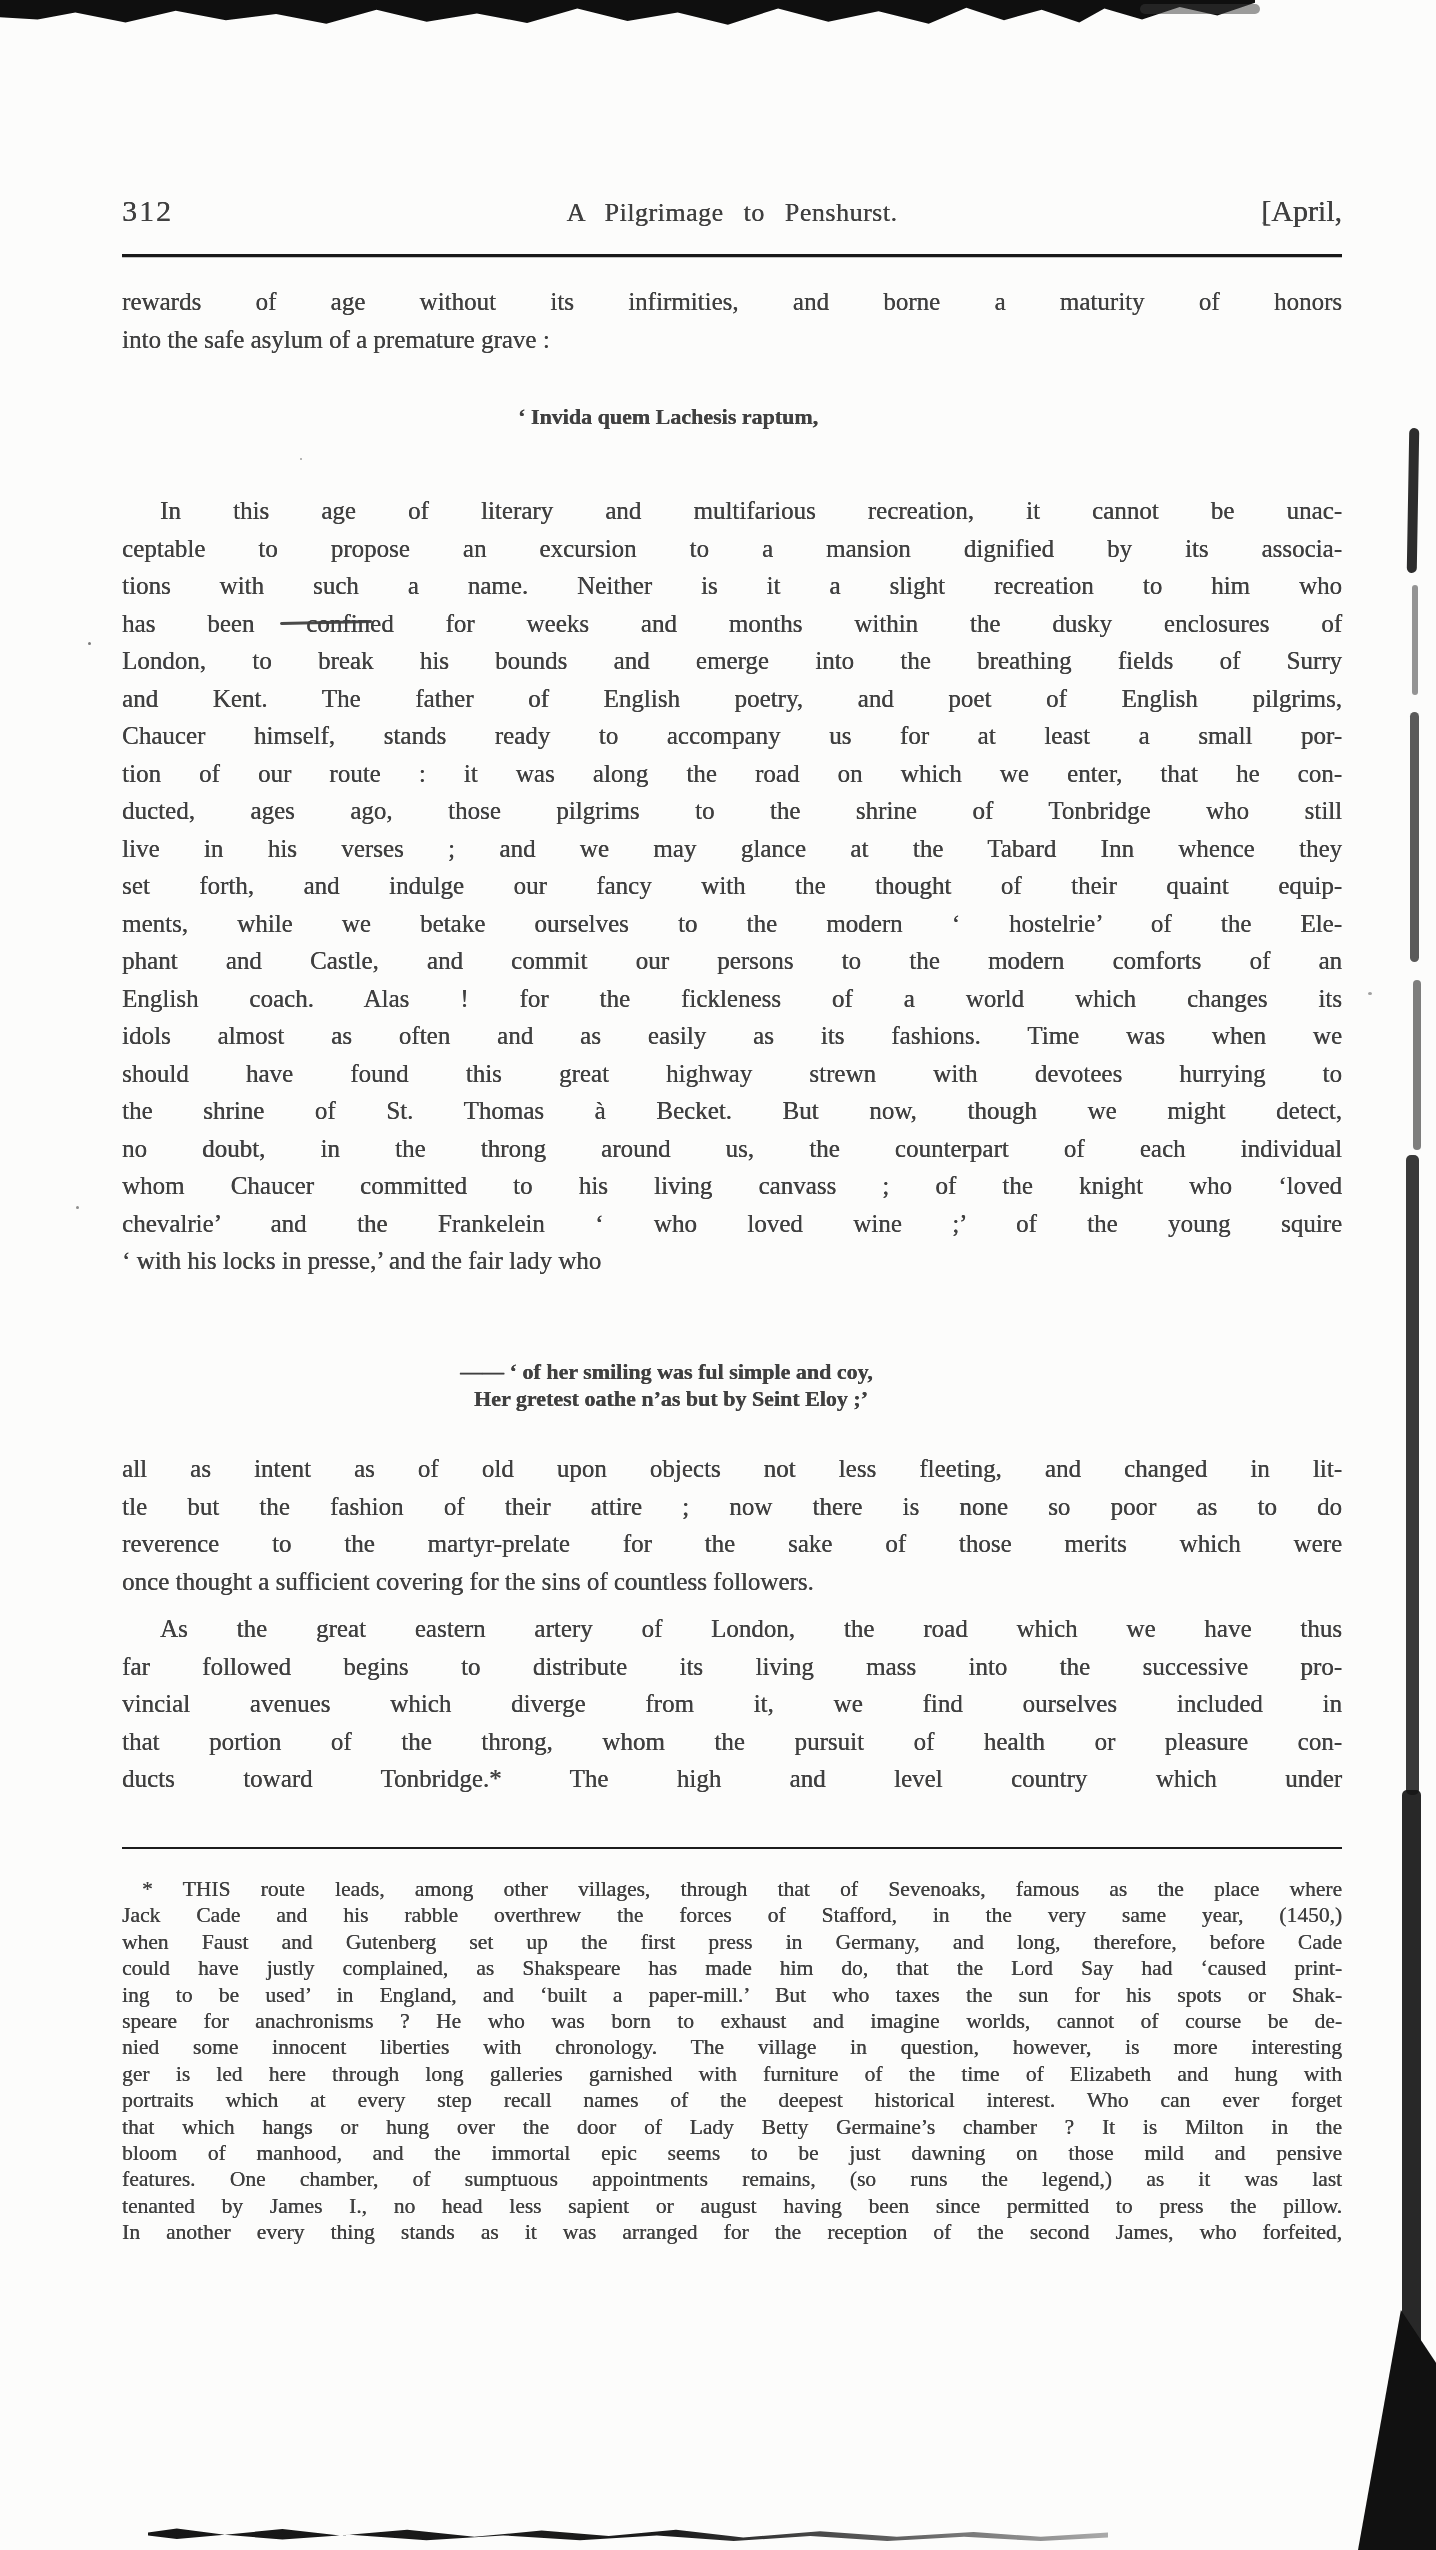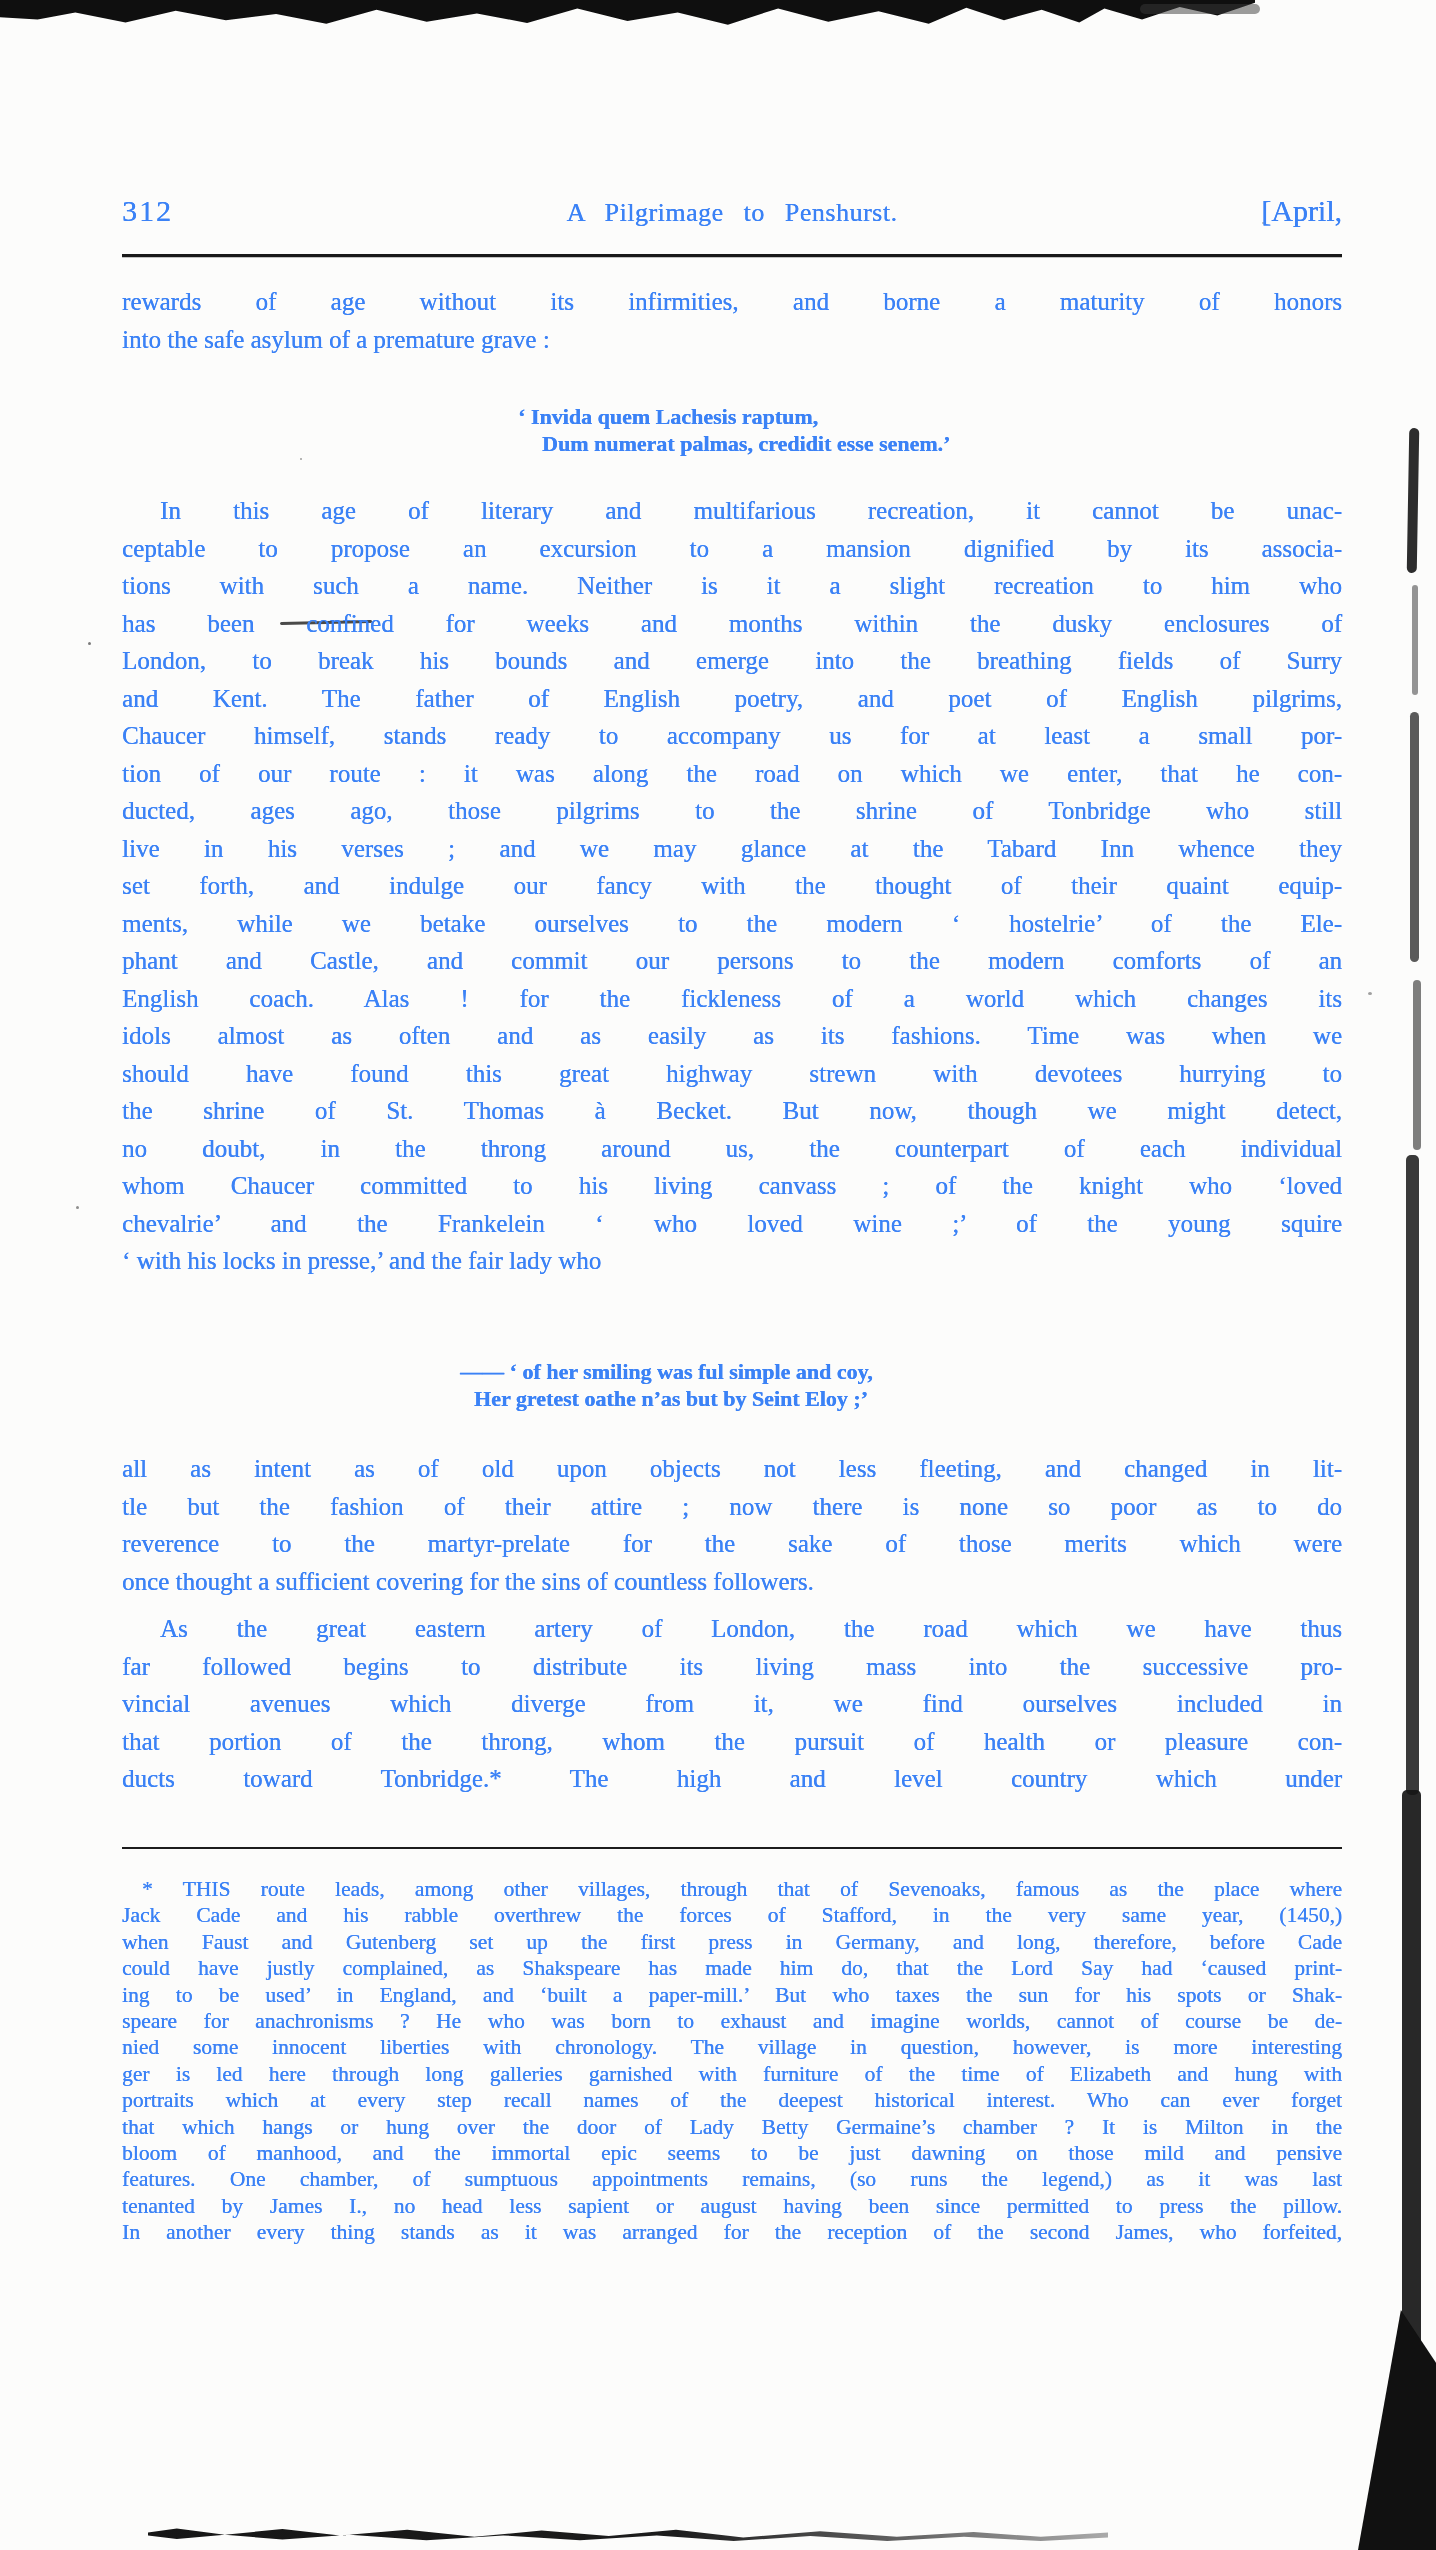--- a/index.html
+++ b/index.html
@@ -1,20 +1,20 @@
 <!DOCTYPE html>
 <html><head>
 <meta charset="utf-8">
 <style>
   html,body{margin:0;padding:0;background:#e8e8e6;}
   .scan{
     position:relative;width:1436px;height:2550px;margin:0 auto;
     background:#fcfcfb;overflow:hidden;
     font-family:"Liberation Serif","DejaVu Serif",serif;
-    color:#3b82f6;
+    color:#404040;
   }
   .content{position:absolute;left:122px;top:0;width:1220px;height:100%;}
   .content .block{position:absolute;left:0;right:0;}
   .txt{text-shadow:0.3px 0 0 currentColor;}
 
   
   .header{top:194px;display:grid;grid-template-columns:1fr auto 1fr;align-items:baseline;font-size:30px;}
   .page-number{justify-self:start;letter-spacing:2px;}
   .running-title{justify-self:center;font-size:26px;word-spacing:13px;letter-spacing:0.5px;}
   .issue-label{justify-self:end;}
@@ -96,21 +96,20 @@
     </div>
     <div class="block header-rule"></div>
 
     <div class="block para p1 txt">
         <div class="textline line-0">rewards of age without its infirmities, and borne a maturity of honors</div>
         <div class="textline line-1 lastline">into the safe asylum of a premature grave :</div>
       </div>
 
     <div class="block quote q1 txt">
         <div class="textline line-0">‘ Invida quem Lachesis raptum,</div>
-        <div class="textline line-1 lastline">Dum numerat palmas, credidit esse senem.’</div>
       </div>
 
     <div class="block para p2 txt">
         <div class="textline line-0">In this age of literary and multifarious recreation, it cannot be unac-</div>
         <div class="textline line-1">ceptable to propose an excursion to a mansion dignified by its associa-</div>
         <div class="textline line-2">tions with such a name.  Neither is it a slight recreation to him who</div>
         <div class="textline line-3">has been confined for weeks and months within the dusky enclosures of</div>
         <div class="textline line-4">London, to break his bounds and emerge into the breathing fields of Surry</div>
         <div class="textline line-5">and Kent.  The father of English poetry, and poet of English pilgrims,</div>
         <div class="textline line-6">Chaucer himself, stands ready to accompany us for at least a small por-</div>

